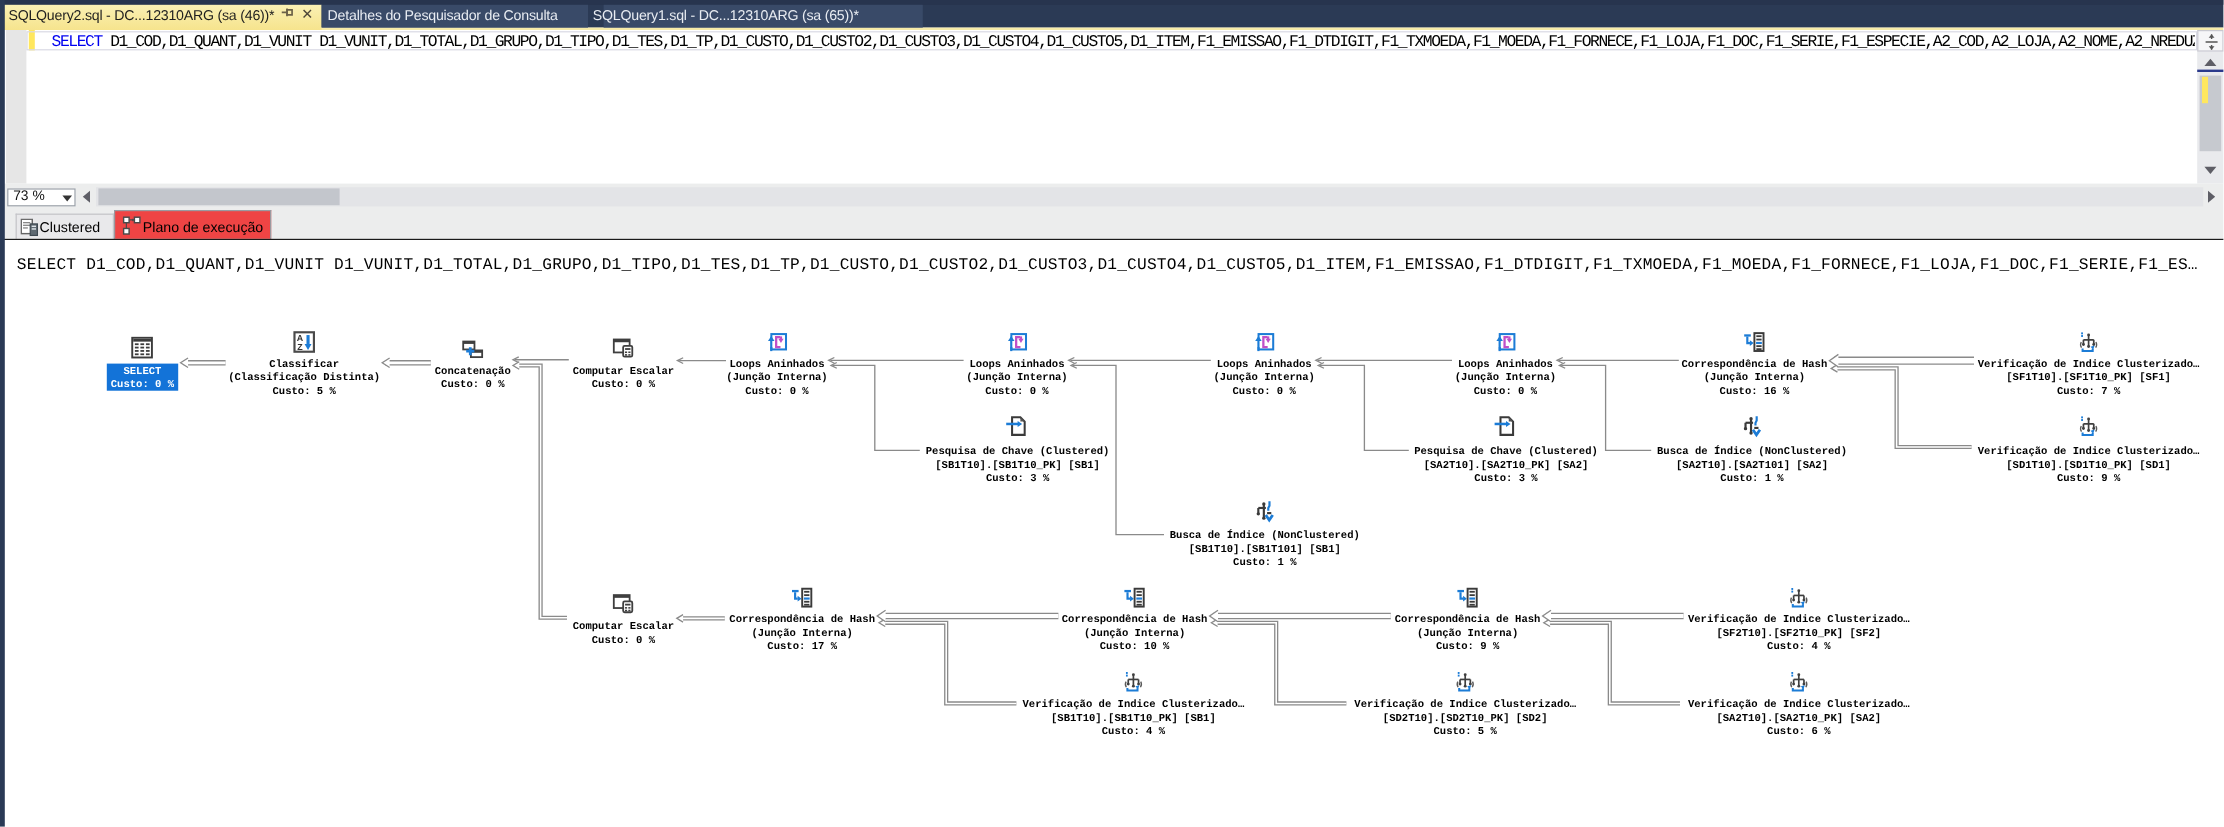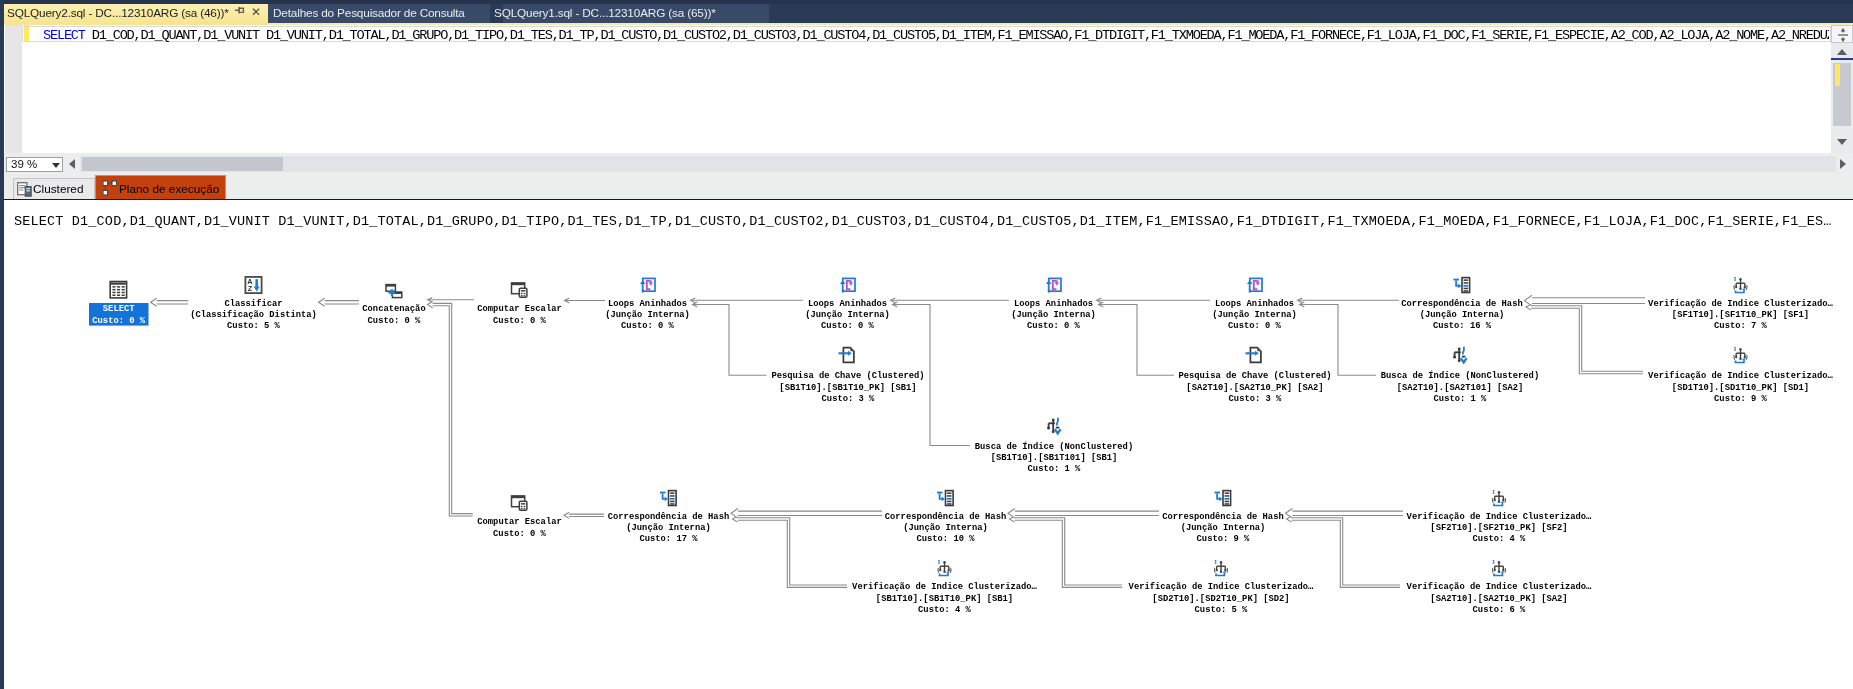--- a/index.html
+++ b/index.html
@@ -49,21 +49,21 @@
       </svg>
     </div>
 <div class="abs" style="left:1837px;top:49px;width:0;height:0;border-left:5px solid transparent;border-right:5px solid transparent;border-bottom:6px solid #5e5e66"></div>
 <div class="abs" style="left:1831px;top:58.4px;width:22px;height:2px;background:#2b3a8c"></div>
 <div class="abs" style="left:1833px;top:63px;width:18px;height:63px;background:#c6c9cf"></div>
 <div class="abs" style="left:1835px;top:63.5px;width:4.5px;height:22.5px;background:#ffe75e"></div>
 <div class="abs" style="left:1837px;top:139px;width:0;height:0;border-left:5px solid transparent;border-right:5px solid transparent;border-top:6px solid #5e5e66"></div>
 
 <div class="abs" style="left:0;top:153px;width:1853px;height:21.5px;background:#eceded"></div>
 <div class="abs" style="left:6px;top:156.5px;width:57px;height:15px;background:#fff;border:1px solid #9aa0a8"></div>
-<div class="abs" style="left:11px;top:158px;font-size:11.5px;color:#111">39 %</div>
+<div class="abs" style="left:11px;top:158px;font-size:11.5px;color:#111">73 %</div>
 <div class="abs" style="left:51.5px;top:163px;width:0;height:0;border-left:4px solid transparent;border-right:4px solid transparent;border-top:5px solid #333"></div>
 <div class="abs" style="left:69px;top:159px;width:0;height:0;border-top:5px solid transparent;border-bottom:5px solid transparent;border-right:6px solid #5e5e66"></div>
 <div class="abs" style="left:80px;top:155.5px;width:1756px;height:16.5px;background:#e3e4e7"></div>
 <div class="abs" style="left:82px;top:156.5px;width:201px;height:14.5px;background:#c3c6cc"></div>
 <div class="abs" style="left:1840px;top:159px;width:0;height:0;border-top:5px solid transparent;border-bottom:5px solid transparent;border-left:6px solid #5e5e66"></div>
 
 <div class="abs" style="left:0;top:174.5px;width:1853px;height:24.2px;background:#eceded"></div>
 <div class="abs" style="left:13px;top:178px;width:82px;height:20.7px;background:#e9e9eb;border:1px solid #c4c4c8;border-bottom:none"></div>
 <div class="abs" style="left:13px;top:178px;width:82px;height:20.7px">
       <svg width="15" height="15" viewBox="0 0 15 15" style="position:absolute;left:4px;top:3.5px">
@@ -72,21 +72,21 @@
           <rect x="2.2" y="3" width="6" height="1.1"></rect>
           <rect x="2.2" y="5.2" width="6" height="1.1"></rect>
           <rect x="2.2" y="7.4" width="4" height="1.1"></rect>
         </g>
         <rect x="8.2" y="4.6" width="6" height="9.6" fill="#5f6a72" stroke="#3f4a52" stroke-width="1"></rect>
         <rect x="9.4" y="6" width="3.6" height="1.2" fill="#dfe5ea"></rect>
         <rect x="9.4" y="8.2" width="3.6" height="1.2" fill="#dfe5ea"></rect>
       </svg>
       <span style="position:absolute;left:20px;top:3.5px;font-size:11.8px;color:#000">Clustered</span>
     </div>
-<div class="abs" style="left:95px;top:175.3px;width:131px;height:23.4px;background:#c2410c;border:1px solid #9a9aa0;border-bottom:none">
+<div class="abs" style="left:95px;top:175.3px;width:131px;height:23.4px;background:#ef4444;border:1px solid #9a9aa0;border-bottom:none">
       <svg width="16" height="16" viewBox="0 0 16 16" style="position:absolute;left:6px;top:4px">
         <g fill="#fff" stroke="#4a4a4a" stroke-width="1.2">
           <rect x="1" y="1" width="4.6" height="4.6"></rect>
           <rect x="10" y="1" width="4.6" height="4.6"></rect>
           <rect x="1" y="10.4" width="4.6" height="4.6"></rect>
         </g>
         <path d="M5.8,3.3 L9.8,3.3" stroke="#4a4a4a" stroke-width="1"></path>
         <path d="M8.2,2 L9.9,3.3 L8.2,4.6" fill="#4a4a4a"></path>
         <path d="M3.3,5.8 L3.3,10.2" stroke="#4a4a4a" stroke-width="1"></path>
       </svg>

